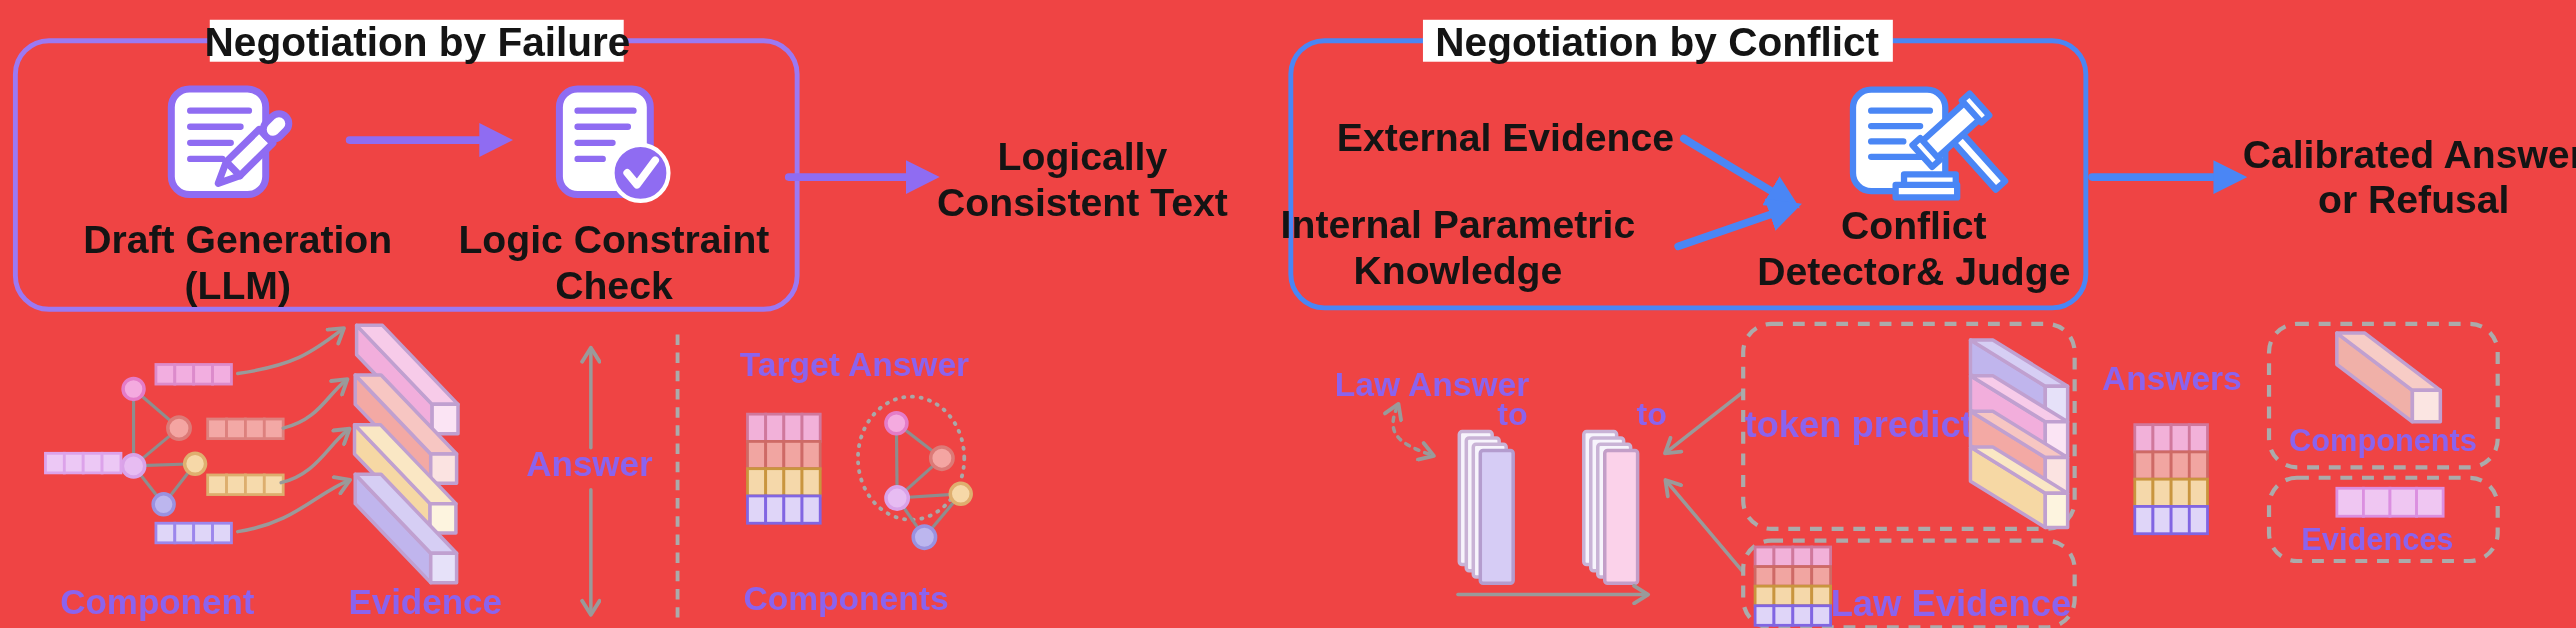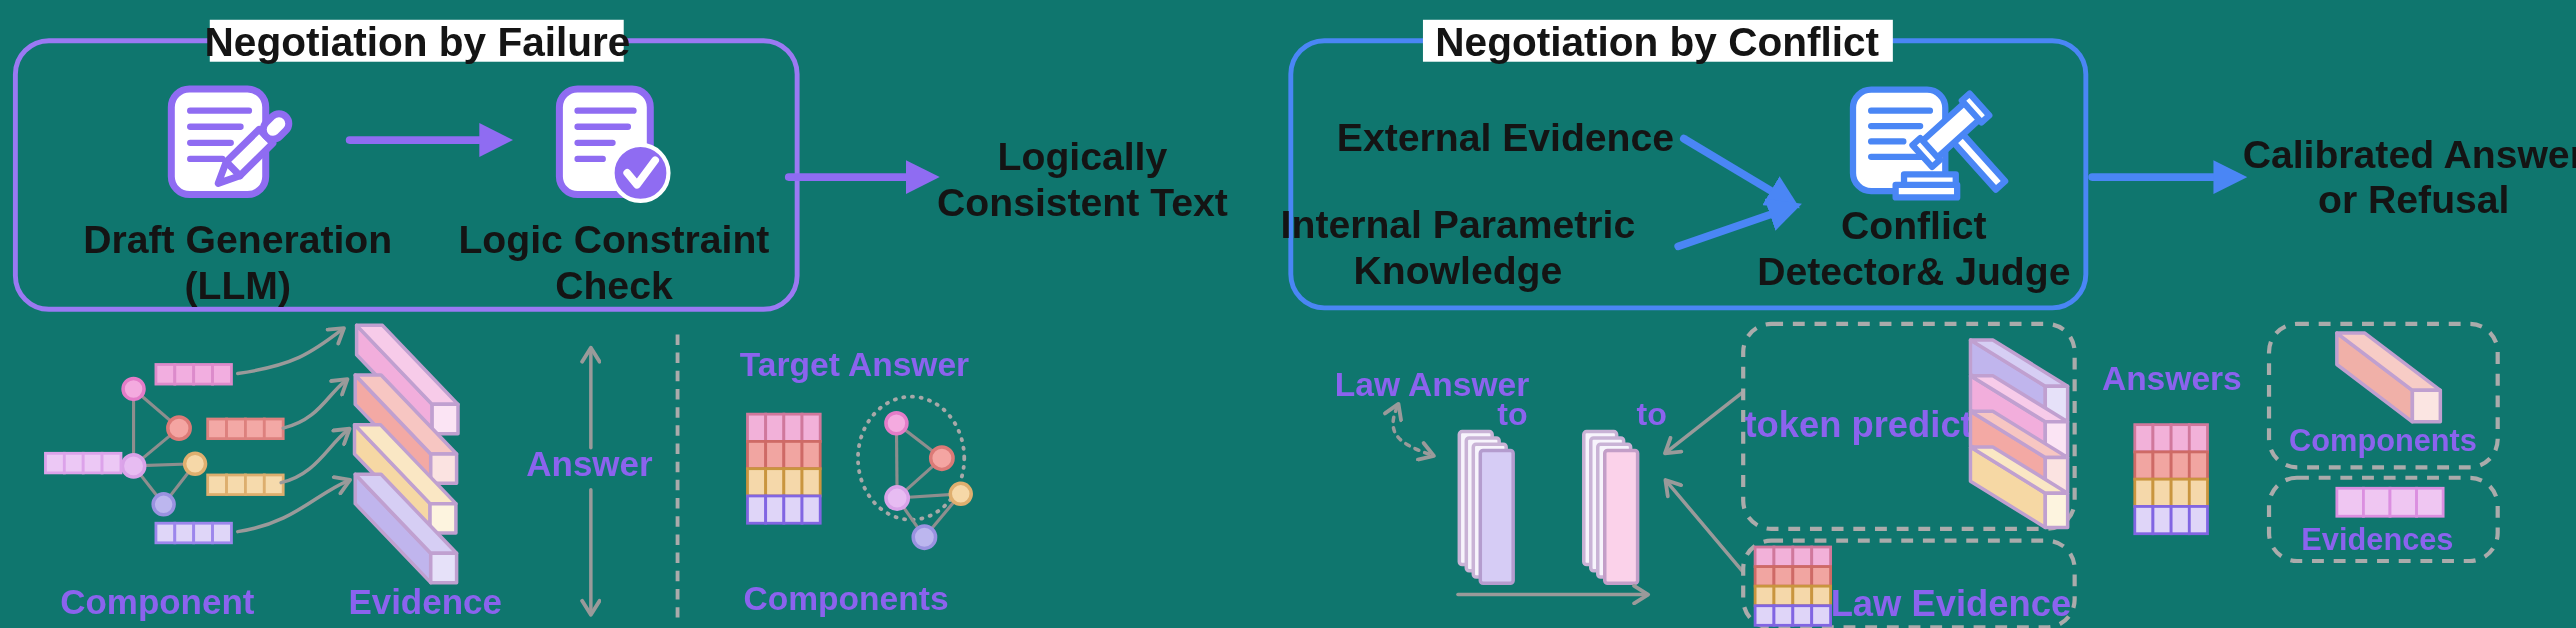--- a/index.html
+++ b/index.html
@@ -1,20 +1,20 @@
 <!DOCTYPE html>
 <html style="--purple-accent: #9B79F3; --purple-icon: #8F6CF2; --purple-label: #8B63EE; --blue-accent: #4A86F5; --black-text: #141414; --gray: #9A9A9A; --dash-gray: #ABABAB;font-size:11.2px"><head>
 <meta charset="utf-8">
 <style>
   :root{
     --purple-accent:#9B79F3; --purple-icon:#8F6CF2; --purple-label:#8B63EE;
     --blue-accent:#4A86F5; --black-text:#141414; --gray:#9A9A9A; --dash-gray:#ABABAB;
   }
   html,body{margin:0;padding:0;background:#fff;}
-  .canvas{position:relative;width:2576px;height:629px;background:#0f766e;overflow:hidden;
+  .canvas{position:relative;width:2576px;height:629px;background:#ef4444;overflow:hidden;
           font-family:"Liberation Sans",sans-serif;}
   svg{display:block;}
   text{font-family:"Liberation Sans",sans-serif;}
   .t-black{fill:var(--black-text);font-weight:700;font-size:56px;}
   .t-title{fill:var(--black-text);font-weight:700;font-size:58px;}
   .t-purple{fill:var(--purple-label);font-weight:600;}
   .box-purple{fill:none;stroke:var(--purple-accent);stroke-width:7;}
   .box-blue{fill:none;stroke:var(--blue-accent);stroke-width:7;}
   .dashbox{fill:none;stroke:var(--dash-gray);stroke-width:6;stroke-dasharray:17 14;}
   .edge{stroke:#8E8E8E;stroke-width:4.5;fill:none;}

